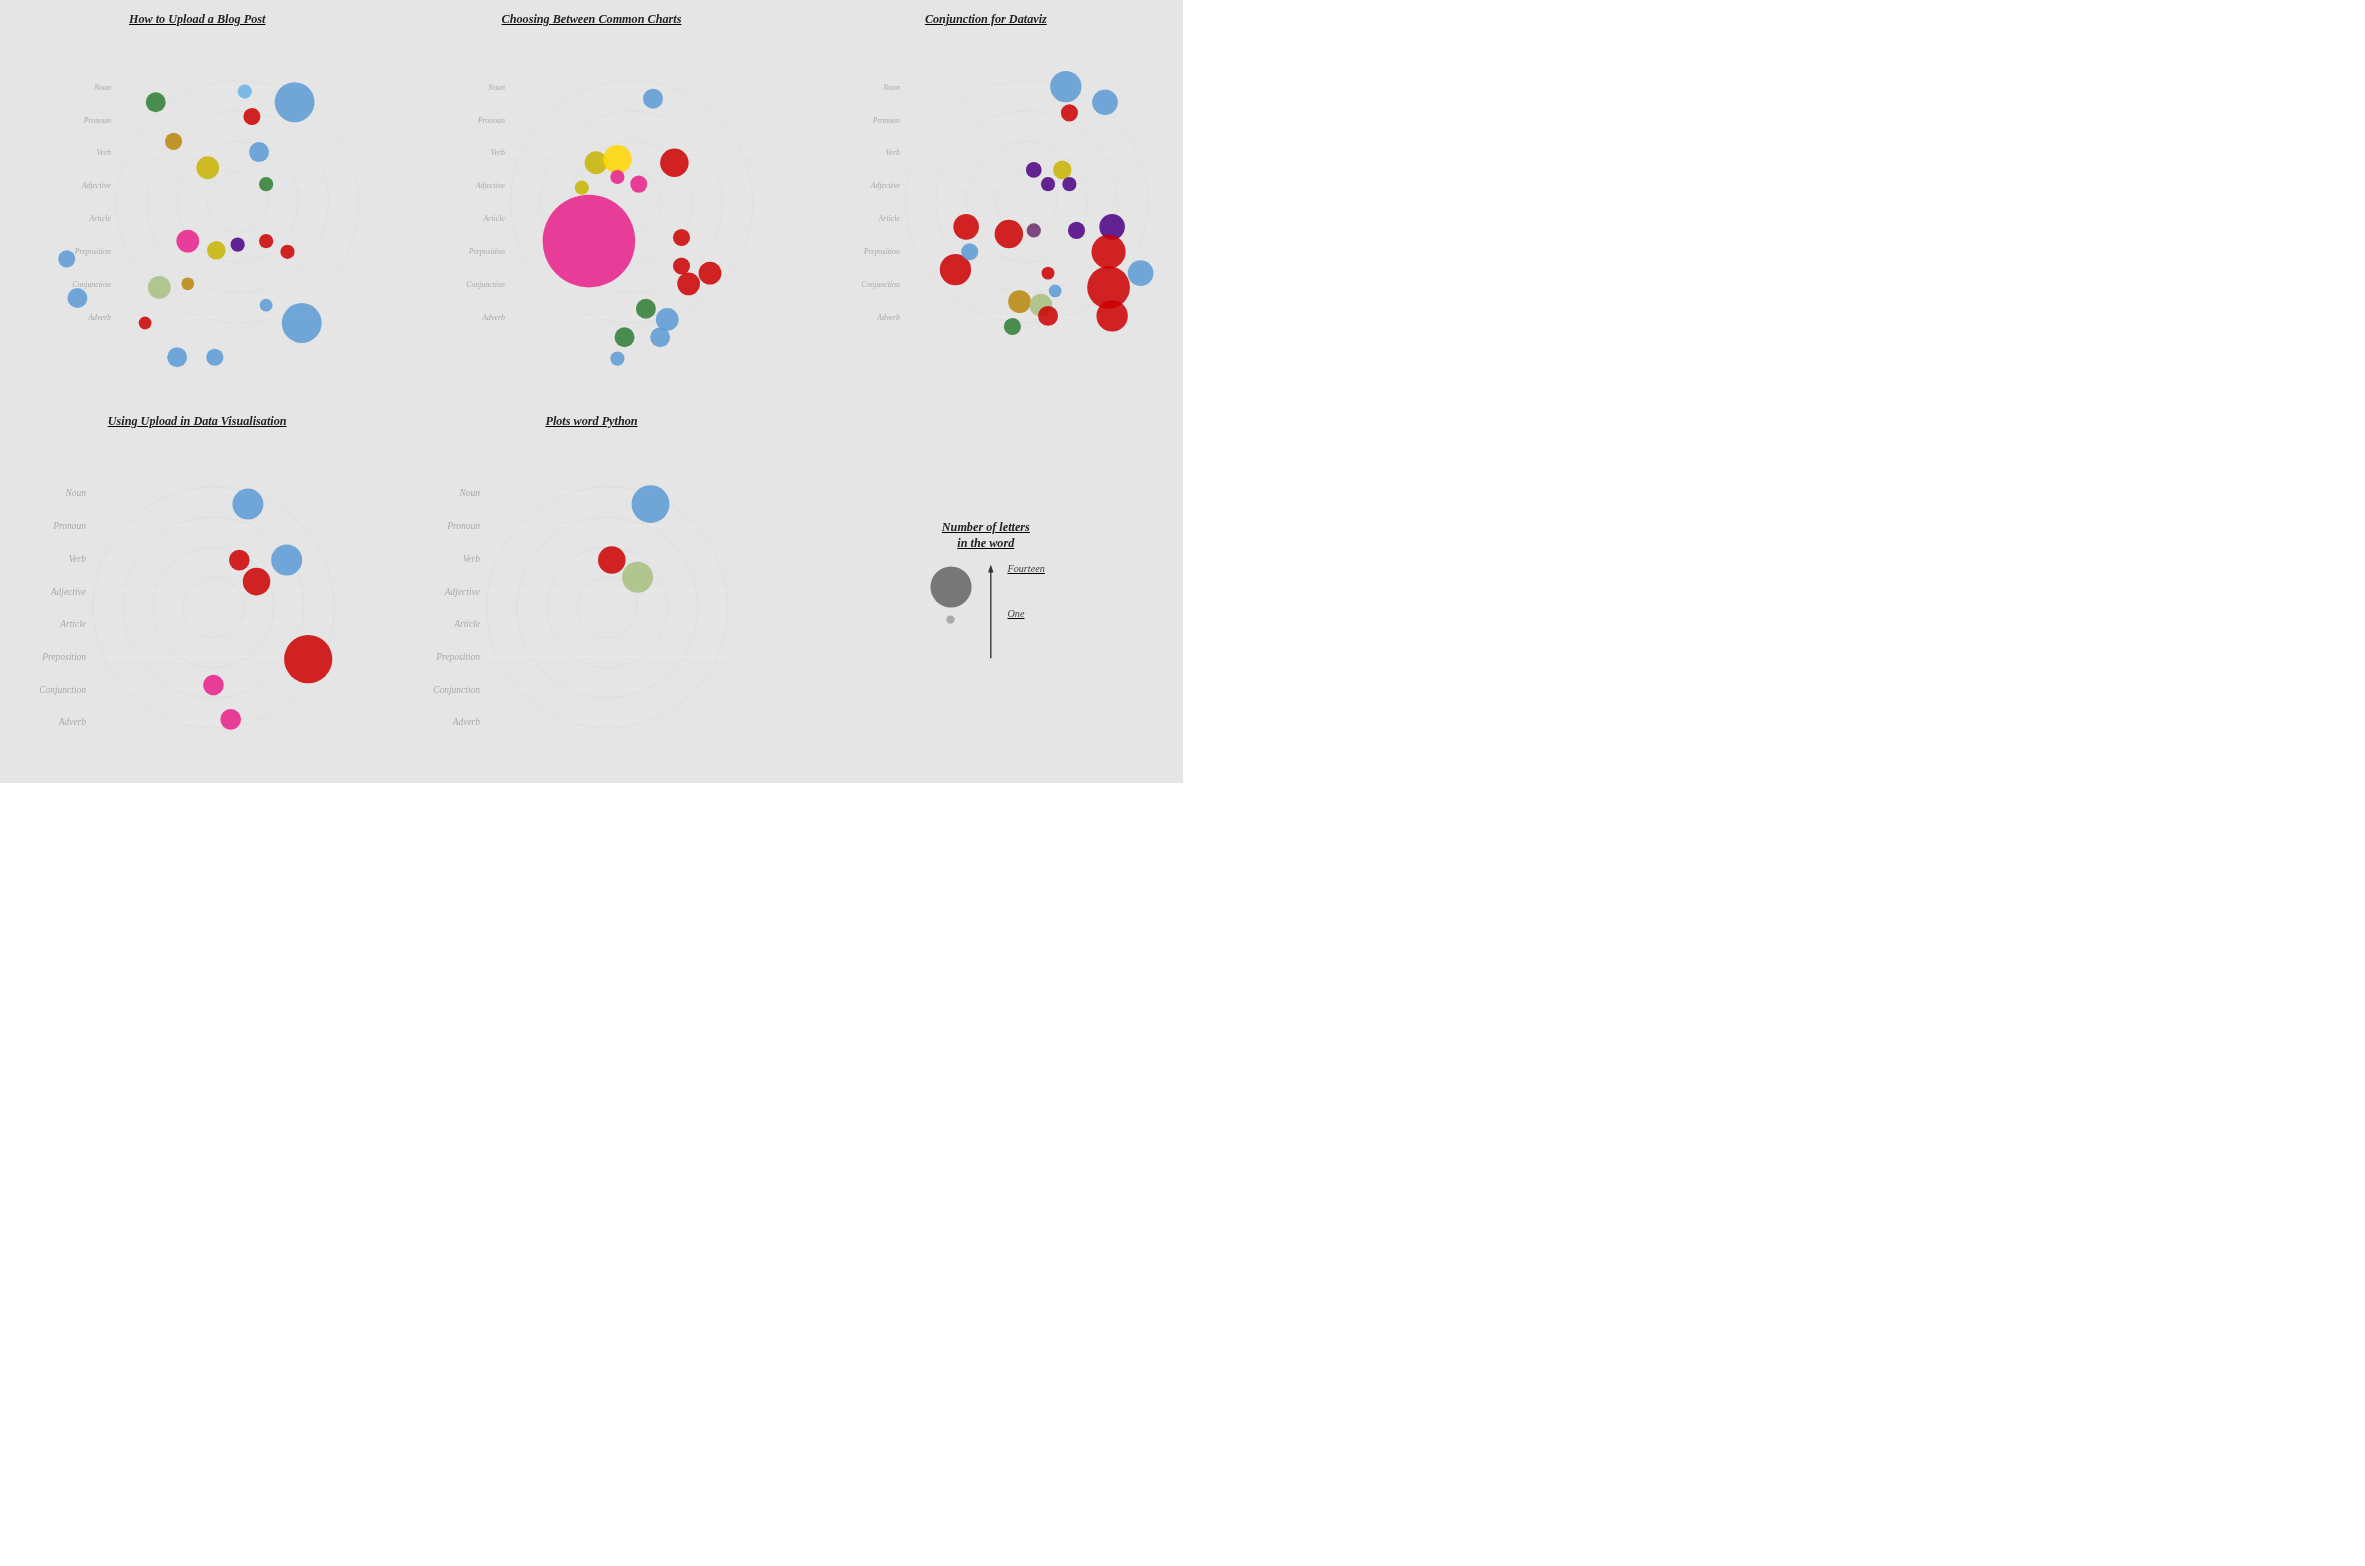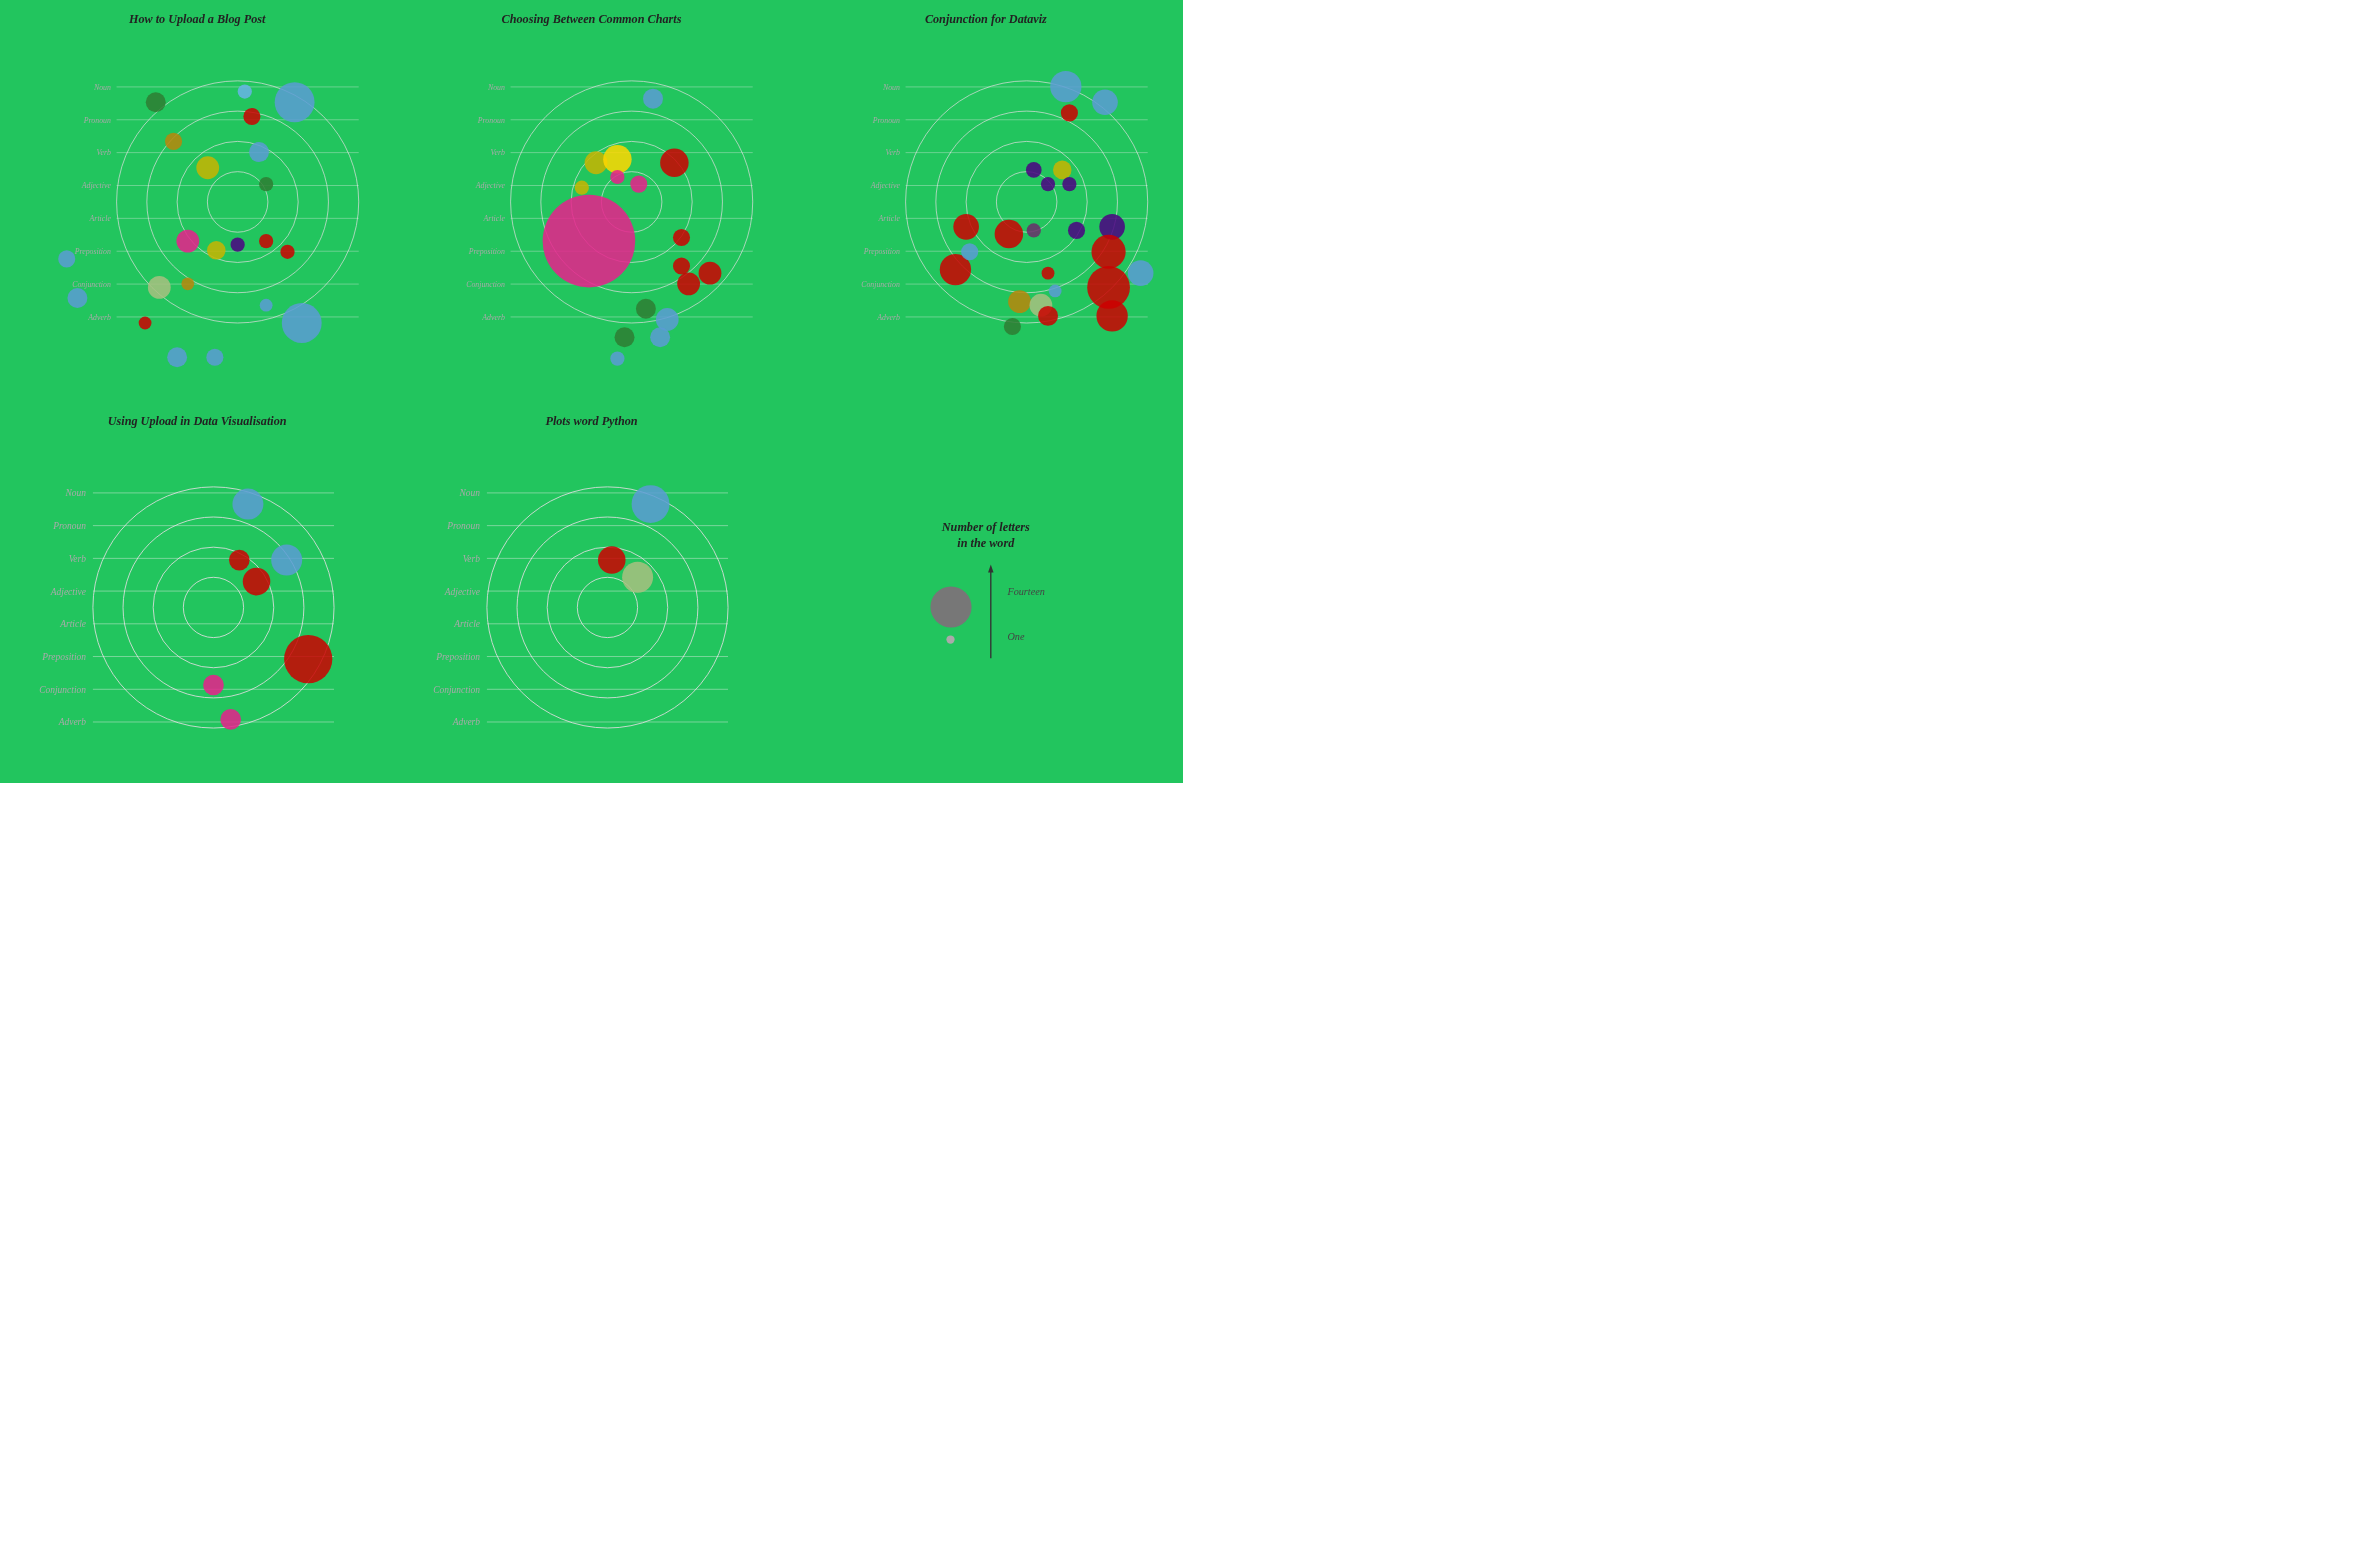--- a/index.html
+++ b/index.html
@@ -7,21 +7,22 @@
       background: #ffffff;
       font-family: Georgia, 'Times New Roman', serif;
       width: 1183px;
       height: 783px;
       overflow: hidden;
     }
     .page {
       width: 1183px;
       height: 783px;
       position: relative;
-      background: #22c55e;
+      background: #e5e5e5;
+      text-decoration: underline;
     }
     .chart-grid {
       display: grid;
       grid-template-columns: 1fr 1fr 1fr;
       grid-template-rows: 1fr 1fr;
       width: 100%;
       height: 100%;
     }
     .chart-cell {
       position: relative;
@@ -61,21 +62,20 @@
       font-size: 12.2px;
       font-weight: bold;
       color: #222;
       text-align: center;
       line-height: 1.3;
       margin-bottom: 11px;
       font-style: italic;
     }
     .legend-arrow-container {
       display: flex;
-      align-items: center;
       gap: 9.5px;
     }
     .legend-circles {
       display: flex;
       flex-direction: column;
       align-items: center;
       gap: 2.7px;
     }
     .legend-labels {
       display: flex;

